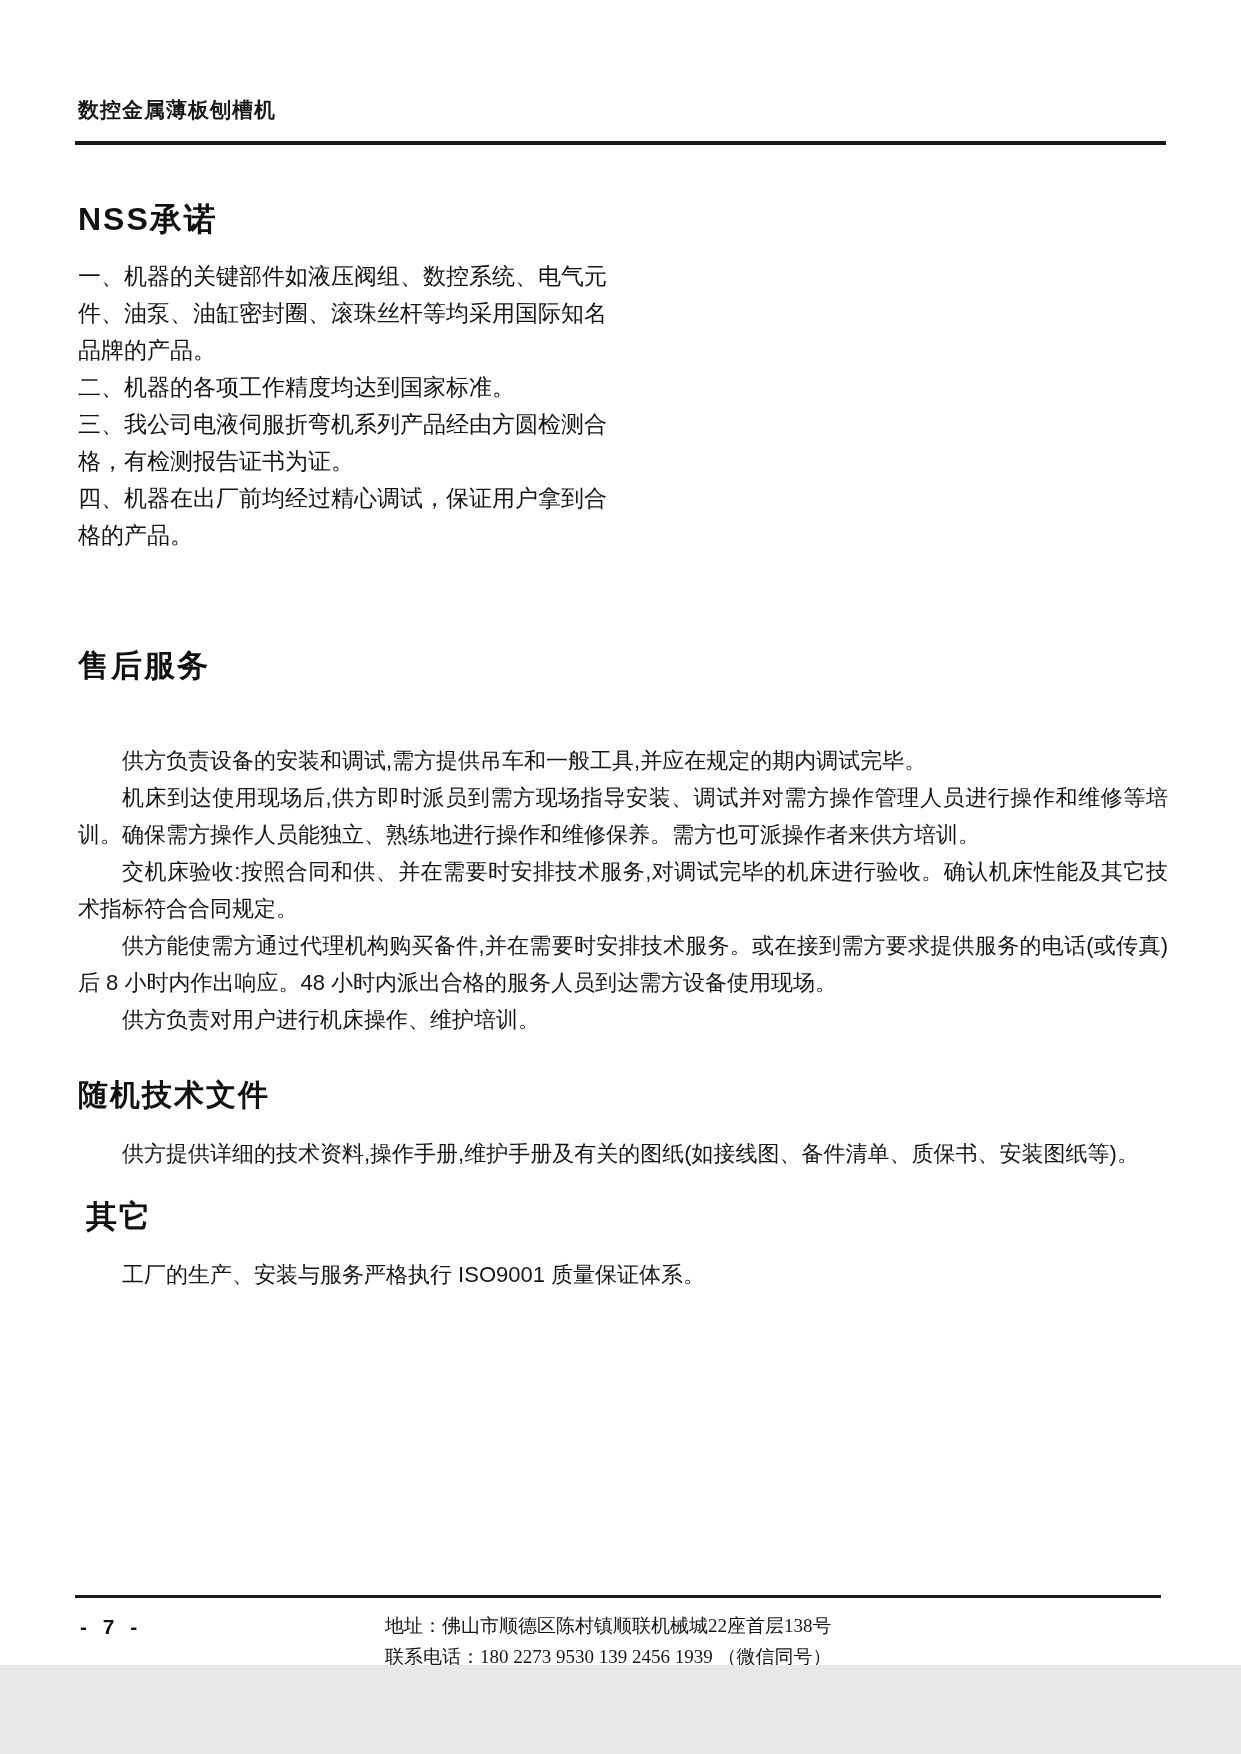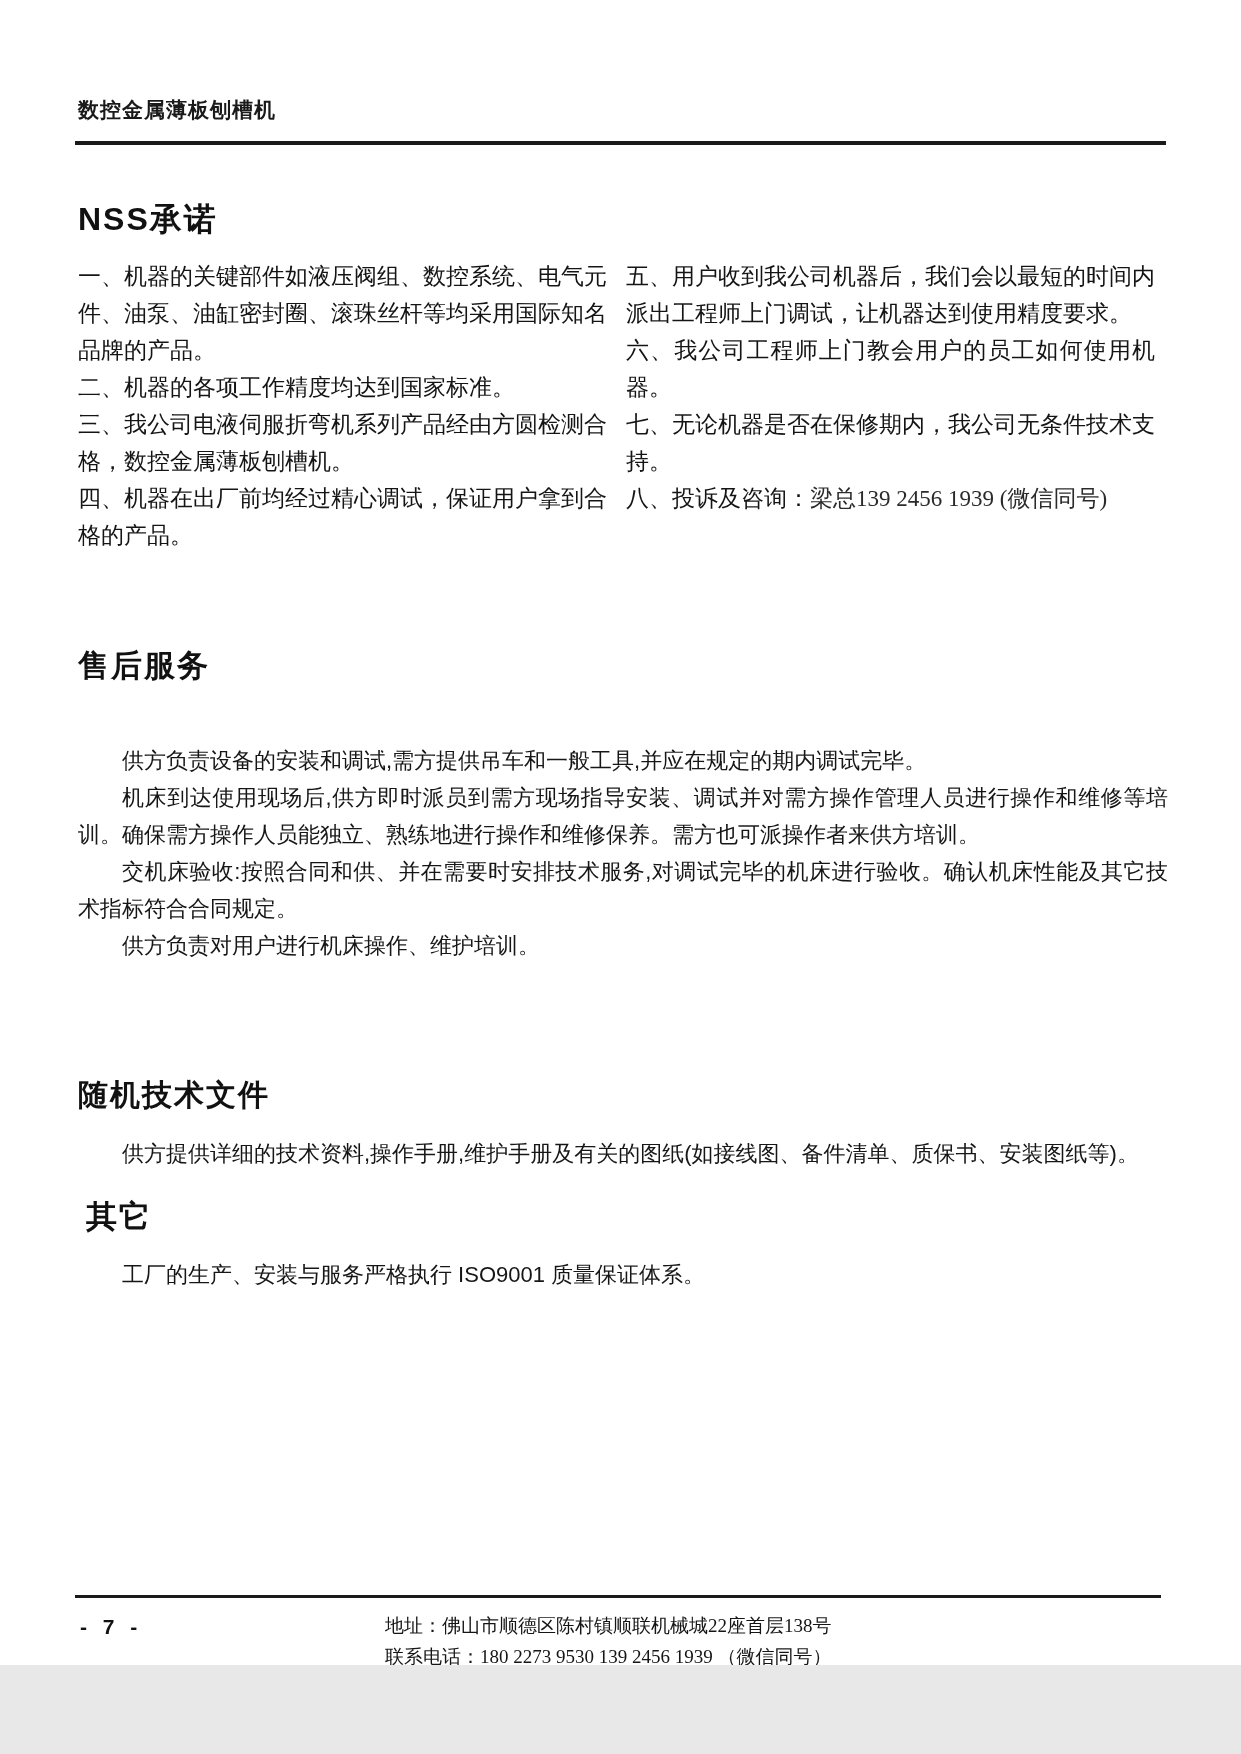--- a/index.html
+++ b/index.html
@@ -99,37 +99,32 @@
 
   <div class="header-title">数控金属薄板刨槽机</div>
   <div class="rule-top"></div>
 
   <h2 class="section-heading" id="promise-heading">NSS承诺</h2>
 
   <div class="promise-cols">
     <div class="promise-col">
       <p>一、机器的关键部件如液压阀组、数控系统、电气元件、油泵、油缸密封圈、滚珠丝杆等均采用国际知名品牌的产品。</p>
       <p>二、机器的各项工作精度均达到国家标准。</p>
-      <p>三、我公司电液伺服折弯机系列产品经由方圆检测合格，数控金属薄板刨槽机。</p>
+      <p>三、我公司电液伺服折弯机系列产品经由方圆检测合格，有检测报告证书为证。</p>
       <p>四、机器在出厂前均经过精心调试，保证用户拿到合格的产品。</p>
-    </div>
-    <div class="promise-col">
-      <p>五、用户收到我公司机器后，我们会以最短的时间内派出工程师上门调试，让机器达到使用精度要求。</p>
-      <p>六、我公司工程师上门教会用户的员工如何使用机器。</p>
-      <p>七、无论机器是否在保修期内，我公司无条件技术支持。</p>
-      <p><span>八、投诉及咨询：</span><span class="complaint-value">梁总139 2456 1939 (微信同号)</span></p>
     </div>
   </div>
 
   <h2 class="section-heading" id="aftersales-heading">售后服务</h2>
 
   <div class="body-paragraphs" id="aftersales-paragraphs">
     <p>供方负责设备的安装和调试,需方提供吊车和一般工具,并应在规定的期内调试完毕。</p>
     <p>机床到达使用现场后,供方即时派员到需方现场指导安装、调试并对需方操作管理人员进行操作和维修等培训。确保需方操作人员能独立、熟练地进行操作和维修保养。需方也可派操作者来供方培训。</p>
     <p>交机床验收:按照合同和供、并在需要时安排技术服务,对调试完毕的机床进行验收。确认机床性能及其它技术指标符合合同规定。</p>
+    <p>供方能使需方通过代理机构购买备件,并在需要时安排技术服务。或在接到需方要求提供服务的电话(或传真)后 8 小时内作出响应。48 小时内派出合格的服务人员到达需方设备使用现场。</p>
     <p>供方负责对用户进行机床操作、维护培训。</p>
   </div>
 
   <h2 class="section-heading" id="techdocs-heading">随机技术文件</h2>
   <div class="body-paragraphs" id="techdocs-paragraph">
     <p>供方提供详细的技术资料,操作手册,维护手册及有关的图纸(如接线图、备件清单、质保书、安装图纸等)。</p>
   </div>
 
   <h2 class="section-heading" id="other-heading">其它</h2>
   <div class="body-paragraphs" id="other-paragraph">

